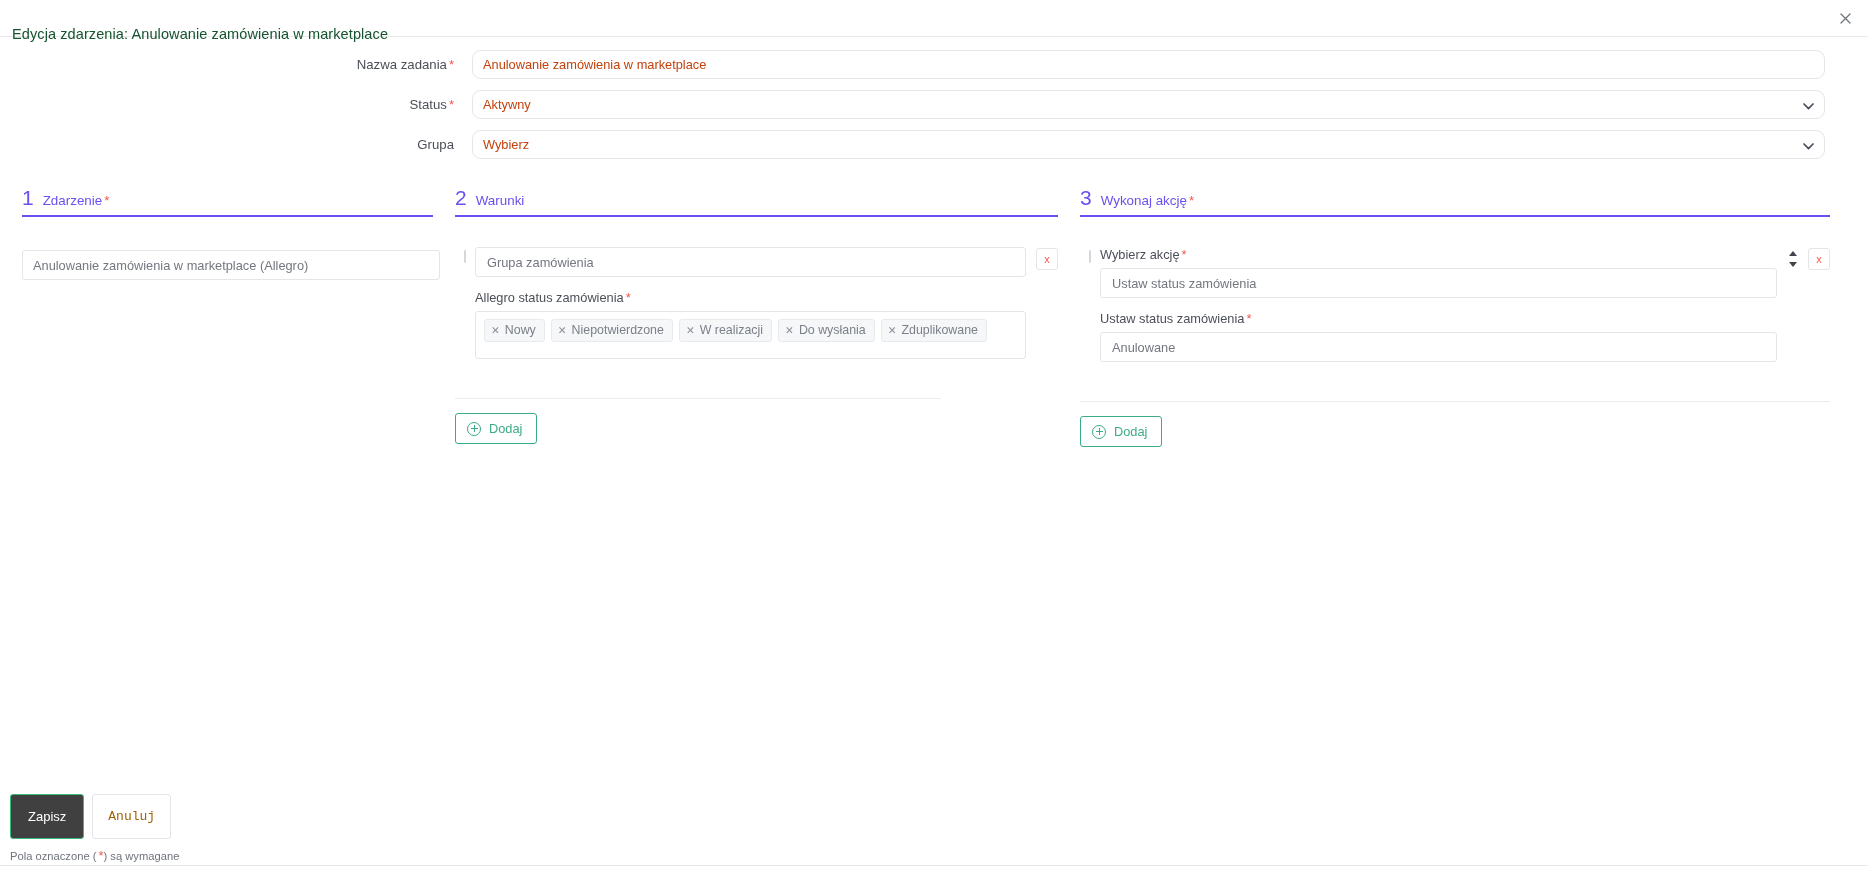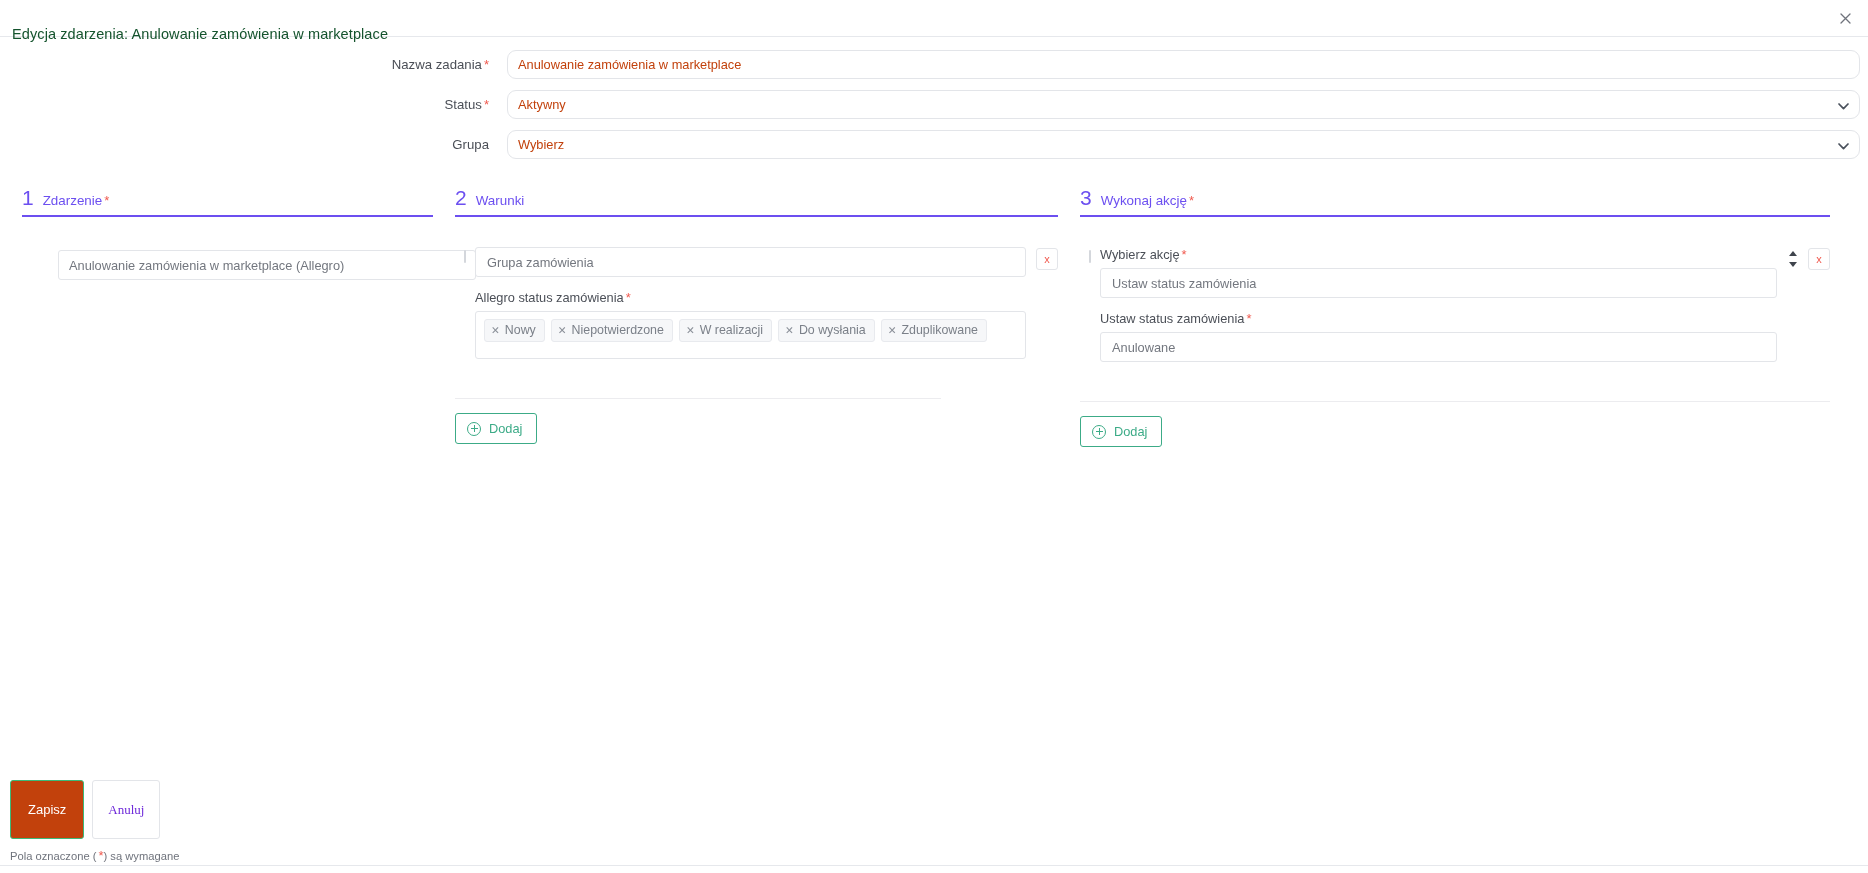--- a/index.html
+++ b/index.html
@@ -39,21 +39,20 @@
     cursor: pointer;
     user-select: none;
   }
 
   
   .topform { padding-top: 13px; }
   .form-row {
     display: flex;
     align-items: center;
     margin-bottom: 11px;
-    padding-left: 35px;
   }
   .form-label {
     width: 472px;
     text-align: right;
     padding-right: 18px;
     font-size: 13.2px;
     color: #4b4f57;
     white-space: nowrap;
   }
   .req { color: #f05a4f; margin-left: 2px; font-size: 13px; }
@@ -120,21 +119,20 @@
     width: 418px;
     height: 30px;
     border: 1px solid #e3e5e9;
     border-radius: 3px;
     display: flex;
     align-items: center;
     padding: 11px 10px;
     font-size: 12.8px;
     color: #73777f;
     background: #fff;
-    margin-left: 36px;
   }
 
   
   .item-row {
     display: flex;
     margin-top: 30px;
     align-items: flex-start;
   }
   .drag-handle {
     width: 20px;
@@ -276,38 +274,38 @@
     background: #fff;
   }
   .footer-line {
     border-top: 1px solid #e6e8ec;
     position: absolute;
     left: 0; bottom: 0; width: 1868px;
     height: 8px;
   }
   .footer-btns { display: flex; gap: 8px; }
   .btn-save {
-    background: #c2410c;
+    background: #404040;
     color: #fff;
     border: 1px solid #3cba79;
     border-radius: 3px;
     font-size: 13px;
-    padding: 21px 17px;
+    padding: 14px 17px;
     cursor: pointer;
     font-family: "Liberation Sans", sans-serif;
   }
   .btn-cancel {
     background: #fff;
-    color: #6d28d9;
+    color: #a16207;
     border: 1px solid #e3e5e9;
     border-radius: 3px;
     font-size: 13px;
     padding: 7px 15px;
     cursor: pointer;
-    font-family: Liberation Serif, serif;
+    font-family: Liberation Mono, monospace;
   }
   .footer-note {
     margin-top: 9px;
     font-size: 11.2px;
     color: #6f737c;
   }
   .footer-note .req { color: #f05a4f; }
 </style>
 </head>
 <body>

